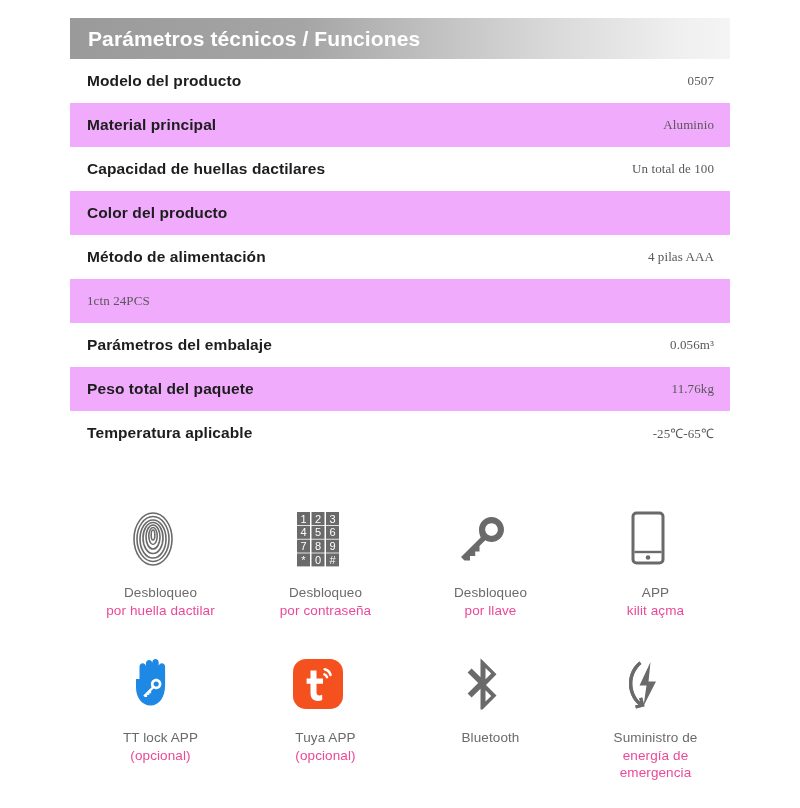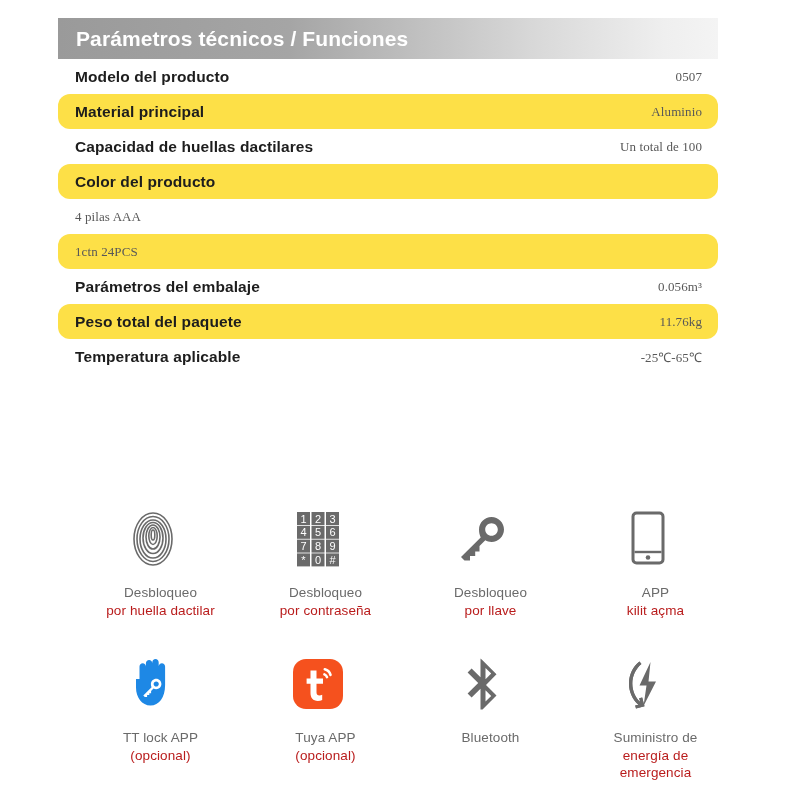--- a/index.html
+++ b/index.html
@@ -16,21 +16,21 @@
     position: relative;
     width: 800px;
     height: 808px;
     background: #ffffff;
     overflow: hidden;
   }
 
   
   .spec-table {
     position: absolute;
-    left: 58px;
+    left: 70px;
     top: 18px;
     width: 660px;
   }
 
   .spec-header {
     height: 41px;
     background: linear-gradient(to right, #9a9a9a 0%, #a5a5a5 35%, #d8d8d8 72%, #efefef 92%, #f4f4f4 100%);
     display: flex;
     align-items: center;
     padding: 0 18px;
@@ -38,29 +38,29 @@
 
   .spec-header-title {
     color: #ffffff;
     font-size: 21px;
     font-weight: bold;
     letter-spacing: 0.1px;
     white-space: nowrap;
   }
 
   .spec-row {
-    height: 35px;
+    height: 44px;
     display: flex;
     align-items: center;
     justify-content: space-between;
     padding: 0 16px 0 17px;
   }
 
   .spec-row.odd  { background: #ffffff; }
-  .spec-row.even { background: #fde047; border-radius: 12px; }
+  .spec-row.even { background: #f0abfc; }
 
   .spec-label {
     font-size: 15.5px;
     font-weight: bold;
     color: #1d1d1d;
     letter-spacing: 0.1px;
     white-space: nowrap;
   }
 
   .spec-value {
@@ -104,21 +104,21 @@
     text-align: center;
     letter-spacing: 0.1px;
     max-width: 150px;
     margin-left: 16px;
   }
 
   .feature-sub {
     display: block;
     font-size: 13.5px;
     line-height: 17.5px;
-    color: #b91c1c;
+    color: #ec4899;
   }
 </style>
 </head>
 <body>
 
 <div class="page">
 
   <div class="spec-table">
 
     <div class="spec-header">
@@ -138,20 +138,21 @@
     <div class="spec-row odd">
       <span class="spec-label">Capacidad de huellas dactilares</span>
       <span class="spec-value">Un total de 100</span>
     </div>
 
     <div class="spec-row even">
       <span class="spec-label">Color del producto</span>
     </div>
 
     <div class="spec-row odd">
+      <span class="spec-label">Método de alimentación</span>
       <span class="spec-value">4 pilas AAA</span>
     </div>
 
     <div class="spec-row even">
       <span class="spec-value">1ctn 24PCS</span>
     </div>
 
     <div class="spec-row odd">
       <span class="spec-label">Parámetros del embalaje</span>
       <span class="spec-value">0.056m³</span>

